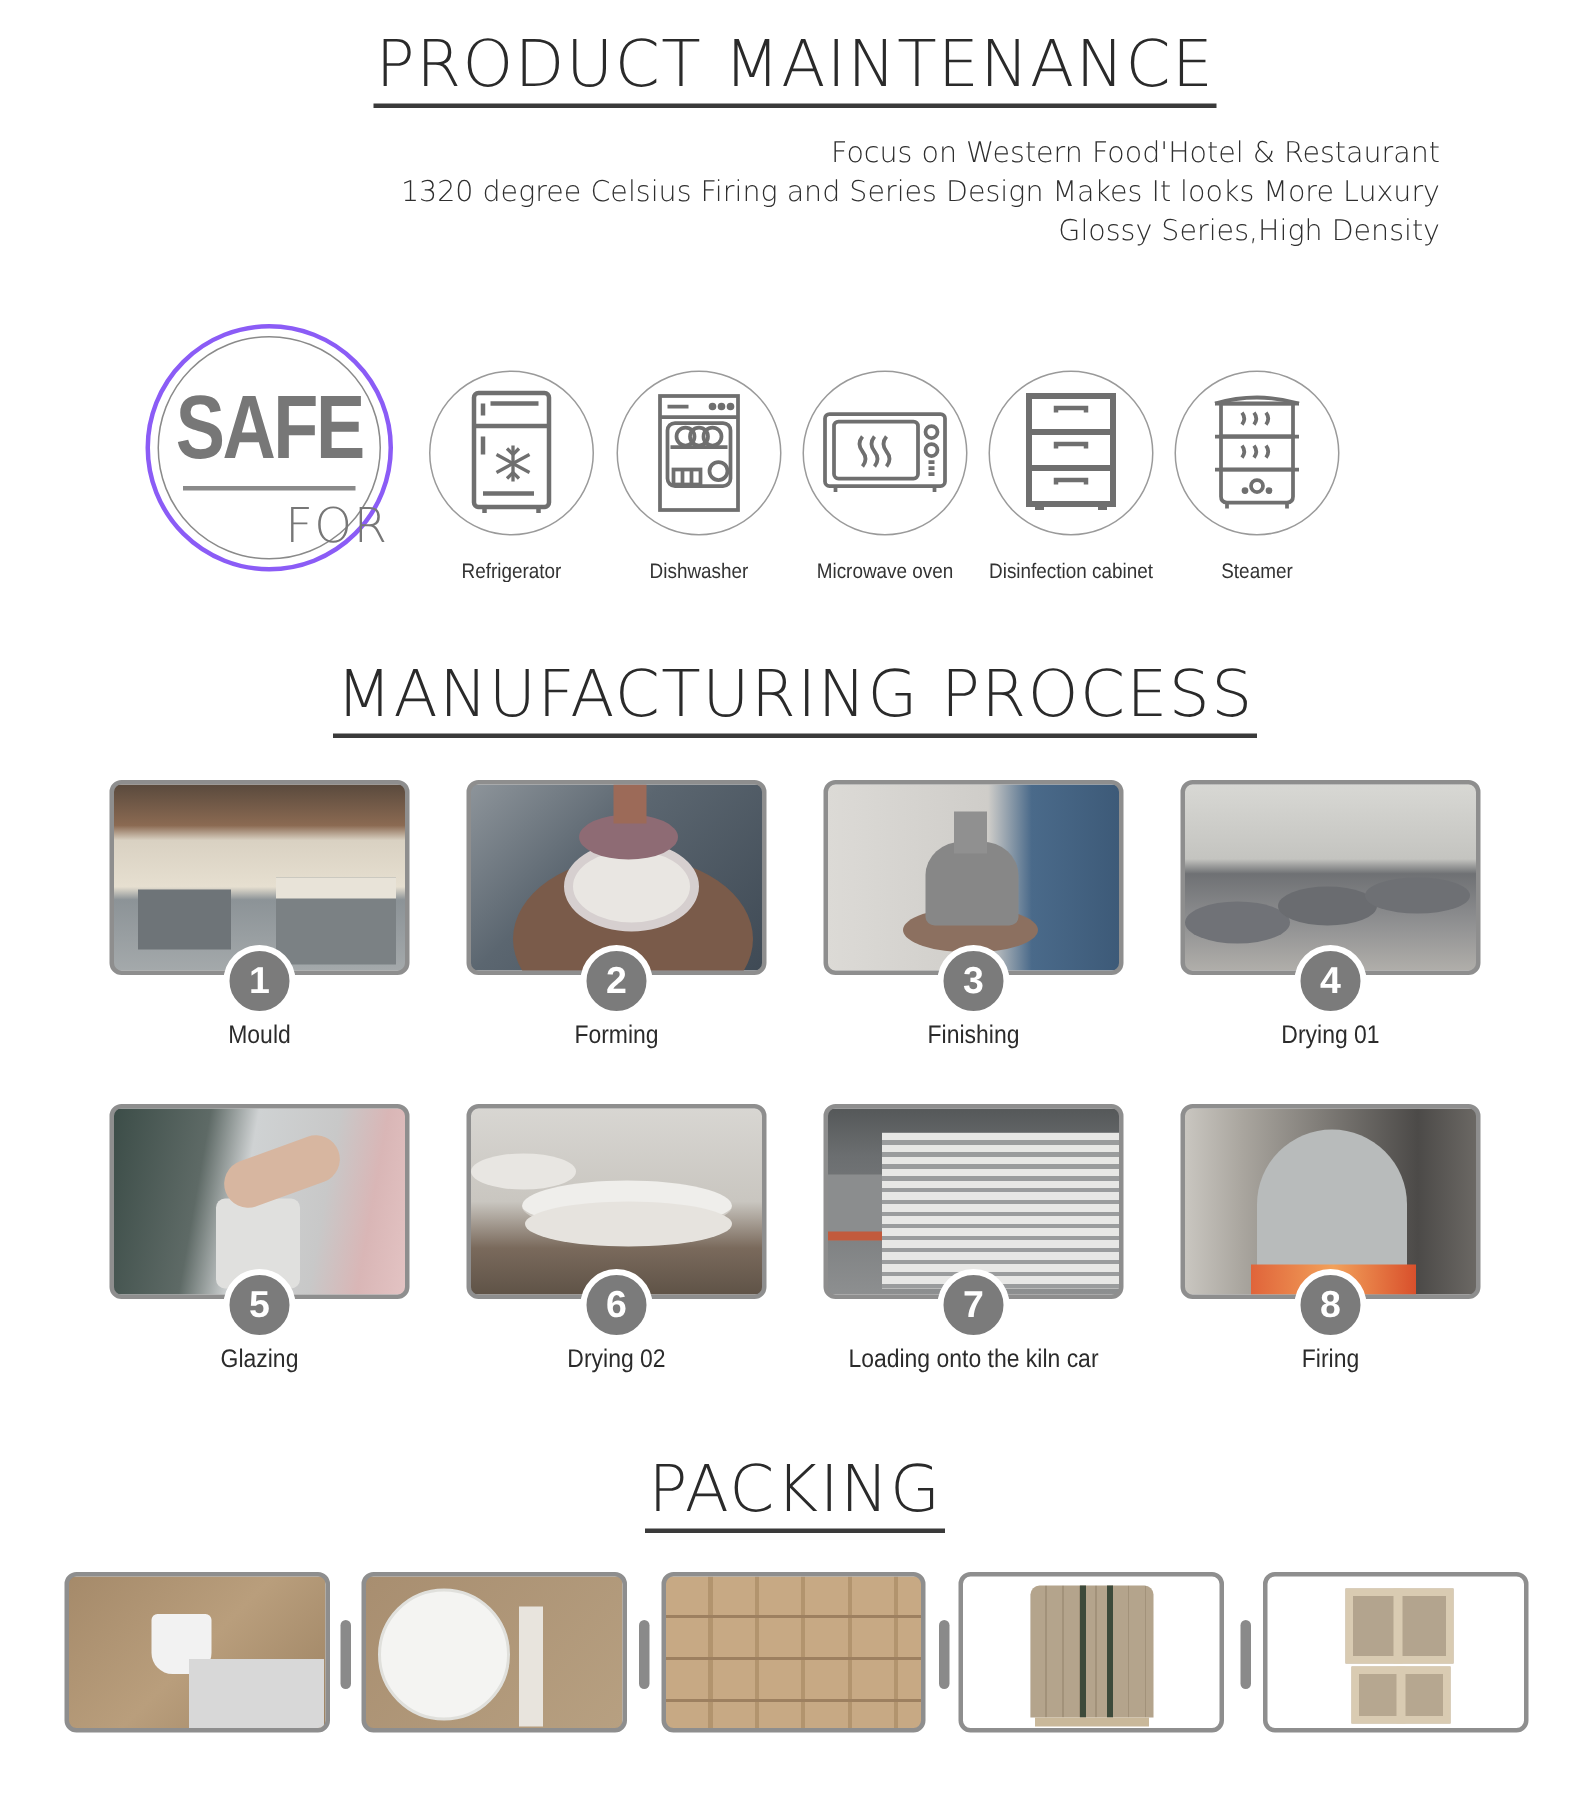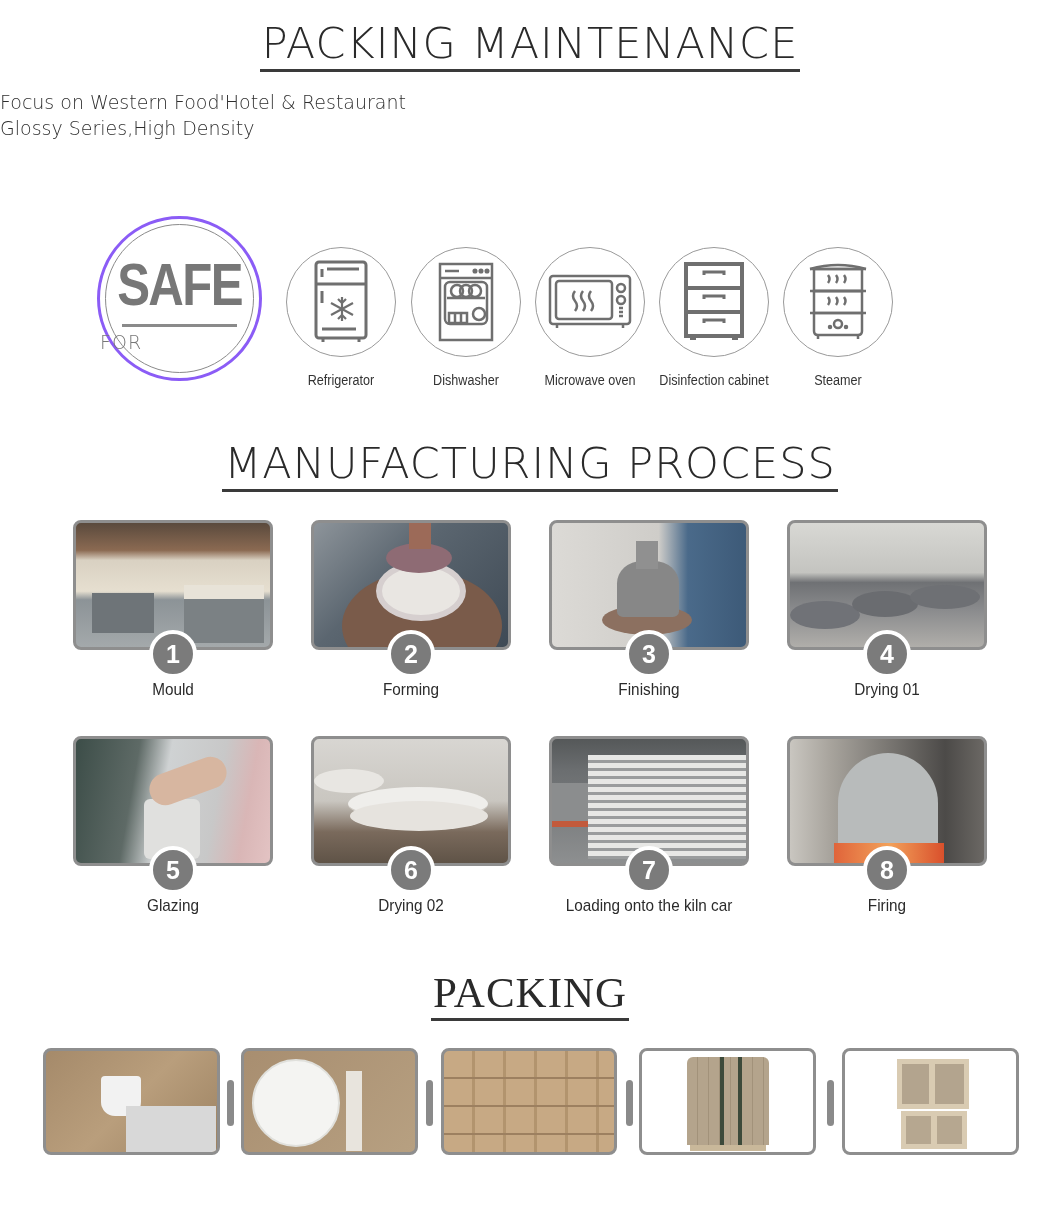--- a/index.html
+++ b/index.html
@@ -11,24 +11,24 @@
       font-family: "DejaVu Sans", sans-serif; font-weight: 300; color: #2a2a2a;
       letter-spacing: 1px;
     }
     .section-title span {
       display: inline-block; padding: 0 2px 4px 2px;
       border-bottom: 3px solid #3a3a3a; line-height: 1;
       font-stretch: condensed;
     }
     #title-maintenance { top: 18px; font-size: 43px; }
     #title-process { top: 438px; font-size: 43px; }
-    #title-packing { top: 968px; font-size: 43px; font-family: Liberation Serif, serif; }
+    #title-packing { top: 968px; font-size: 43px; }
 
     .intro {
-      position: absolute; top: 89px; left: 0; width: 960px; text-align: left;
+      position: absolute; top: 89px; left: 0; width: 960px; text-align: right;
       font-size: 19px; line-height: 26px; color: #2e2e2e; font-weight: 300;
     }
     .intro div { white-space: nowrap; }
 
     
     .safe-badge {
       position: absolute; left: 97px; top: 216px; width: 165px; height: 165px;
       border-radius: 50%; border: 3px solid #8b5cf6;
     }
     .safe-badge::before {
@@ -36,22 +36,22 @@
     }
     .safe-word {
       position: absolute; left: 0; width: 100%; top: 36px; text-align: center;
       font-family: "Liberation Sans", sans-serif; font-weight: 700; font-size: 60px; color: #777;
       letter-spacing: -2px; transform: scaleX(0.82); line-height: 1;
     }
     .safe-line {
       position: absolute; left: 22px; right: 22px; top: 105px; height: 3px; background: #8a8a8a;
     }
     .for-word {
-      position: absolute; left: 0; width: 100%; top: 112px; text-align: left;
-      font-size: 19px; color: #777; font-weight: 300; letter-spacing: 1px;
+      position: absolute; left: 0; width: 100%; top: 112px; text-align: right;
+      font-size: 32px; color: #777; font-weight: 300; letter-spacing: 1px;
     }
 
     .appliance {
       position: absolute; top: 247px; width: 112px; text-align: center;
     }
     .appliance .ring {
       width: 110px; height: 110px; border-radius: 50%; border: 1px solid #9a9a9a;
       margin: 0 auto; display: flex; align-items: center; justify-content: center;
     }
     .appliance .label {
@@ -85,25 +85,26 @@
       overflow: hidden;
     }
     .pack-sep {
       position: absolute; top: 1080px; width: 7px; height: 46px; border-radius: 4px; background: #8a8a8a;
     }
   </style>
 </head>
 <body>
 
 <div class="section-title" id="title-maintenance">
-  <span>PACKING MAINTENANCE</span>
+  <span>PRODUCT MAINTENANCE</span>
 </div>
 
 <div class="intro">
   <div>Focus on Western Food'Hotel &amp; Restaurant</div>
+  <div>1320 degree Celsius Firing and Series Design Makes It looks More Luxury</div>
   <div>Glossy Series,High Density</div>
 </div>
 
 <div class="safe-badge">
   <div class="safe-word">SAFE</div>
   <div class="safe-line"></div>
   <div class="for-word">FOR</div>
 </div>
 
 <div class="appliance" style="left:285px;">

